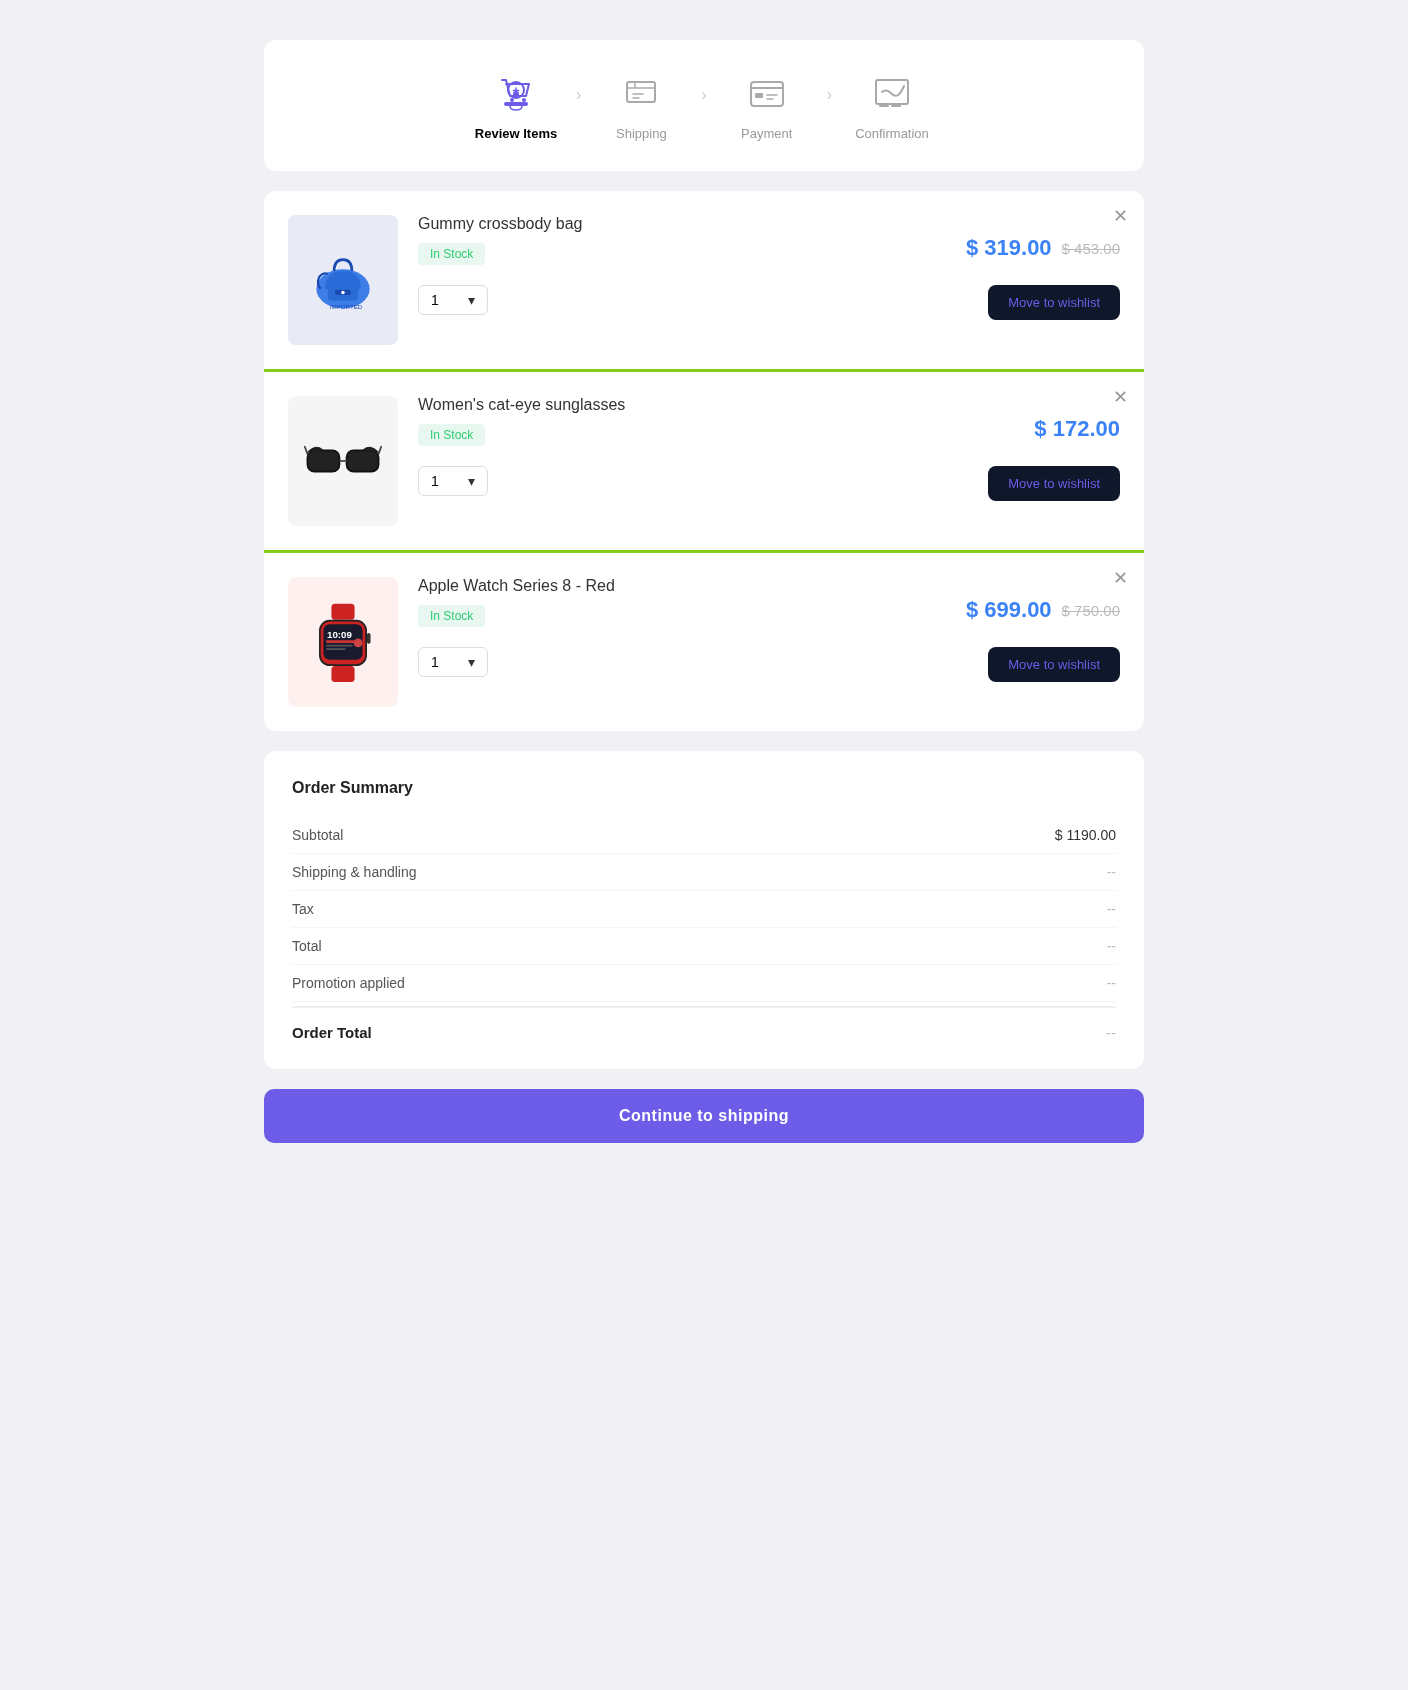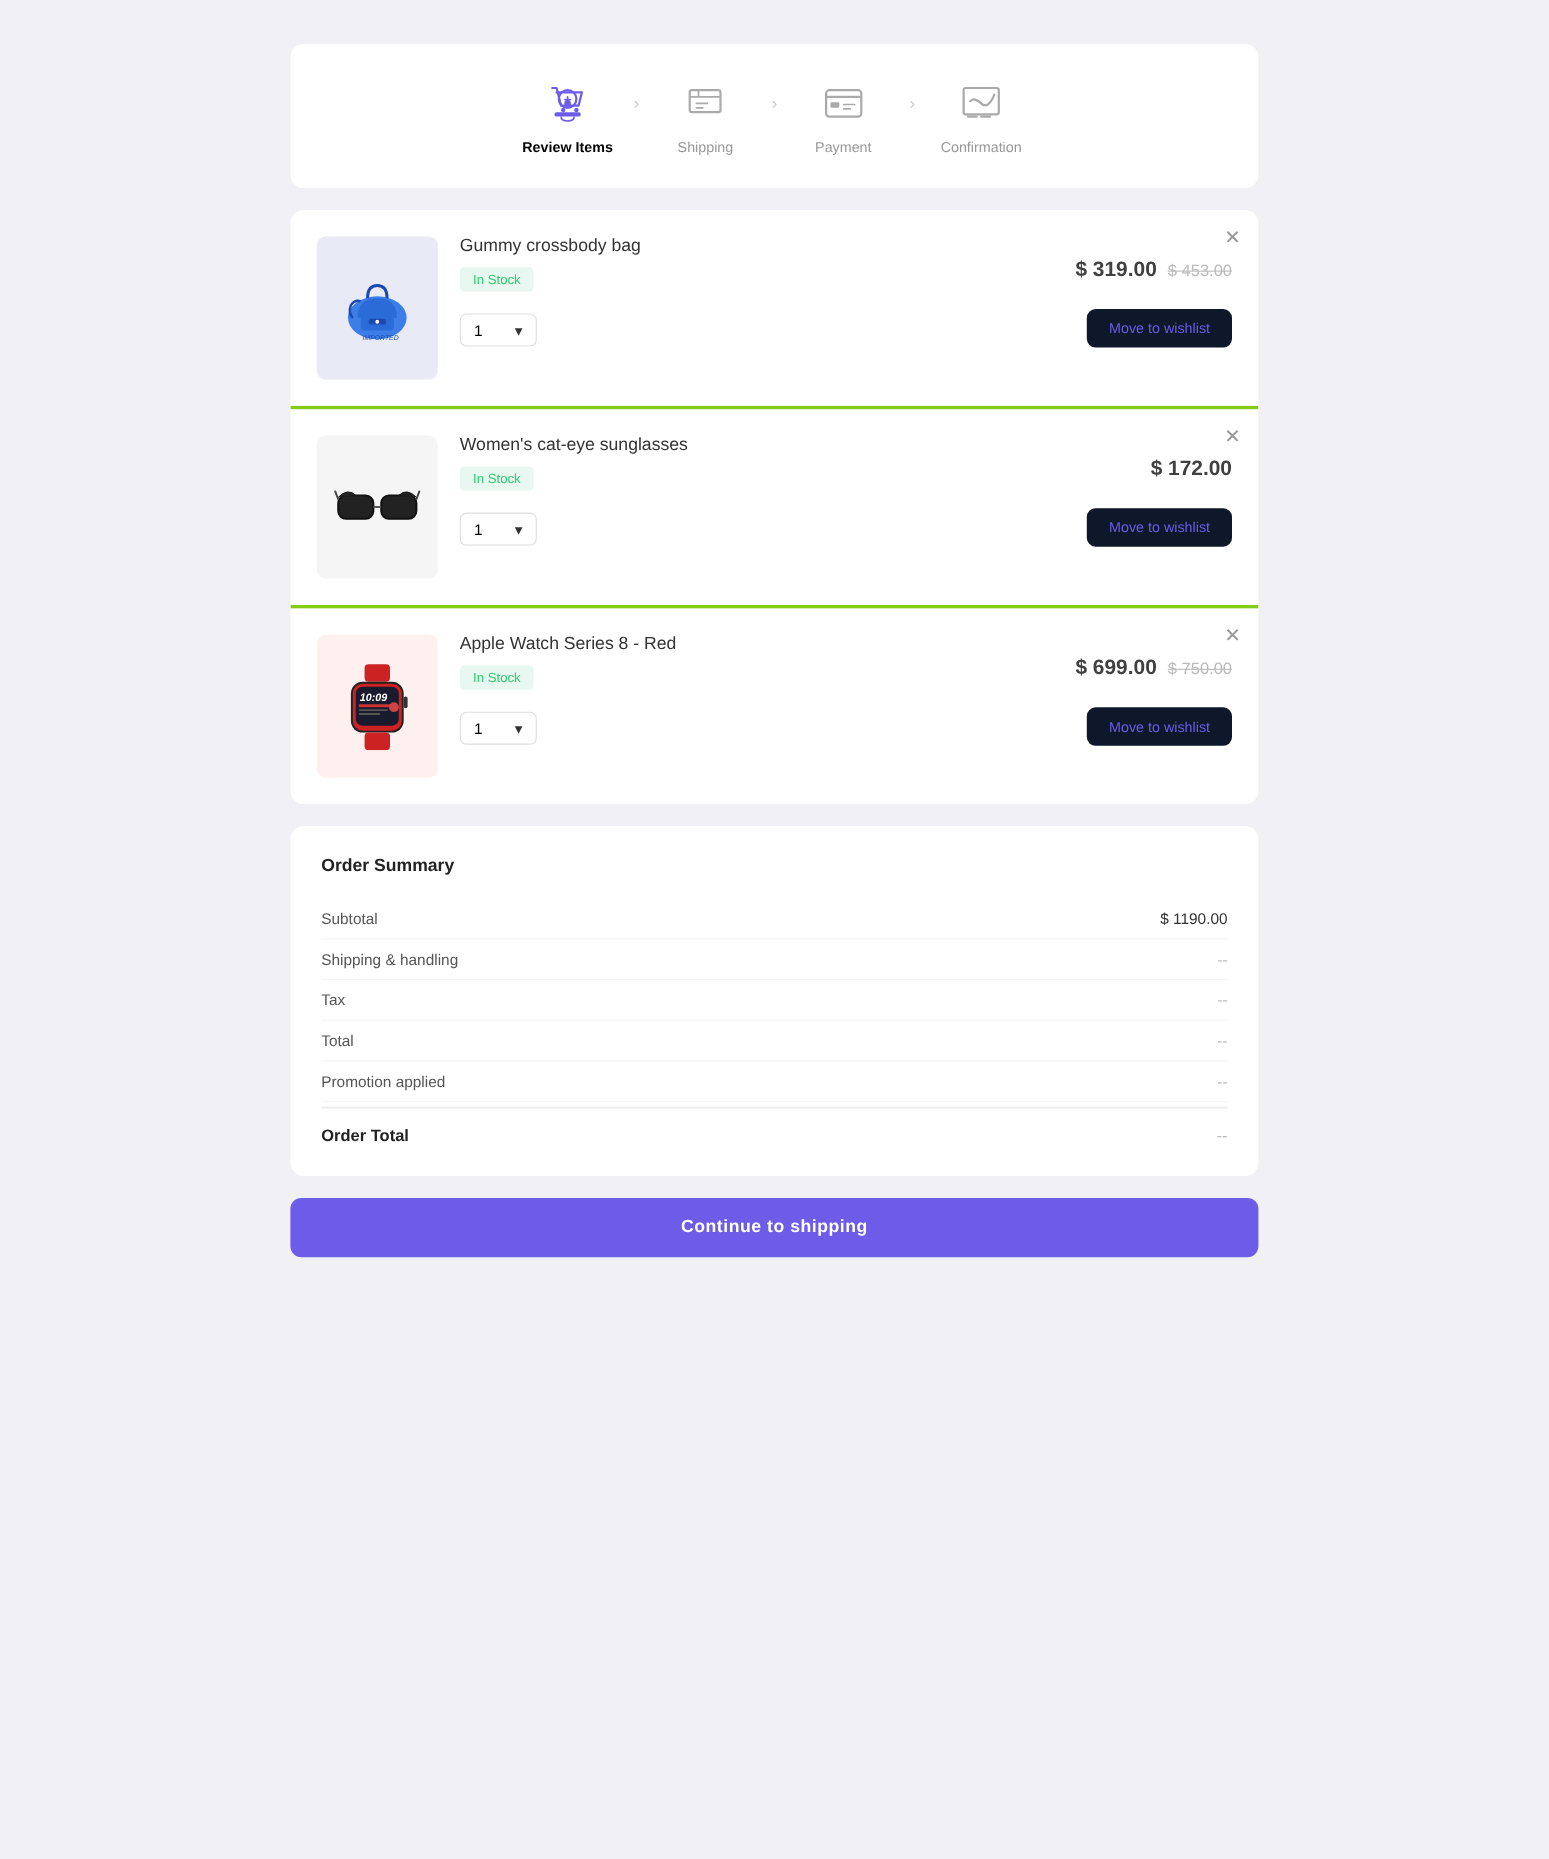--- a/index.html
+++ b/index.html
@@ -85,21 +85,20 @@
       width: 110px;
       height: 130px;
       border-radius: 8px;
       overflow: hidden;
       flex-shrink: 0;
       background: #f5f5f5;
       display: flex;
       align-items: center;
       justify-content: center;
       margin-right: 20px;
-      font-style: italic;
     }
     .item-image svg {
       width: 80px;
       height: 80px;
     }
     
     .bag-img {
       background: #e8eaf6;
     }
     .sunglass-img {
@@ -169,22 +168,22 @@
       font-size: 18px;
       line-height: 1;
     }
     .price-group {
       display: flex;
       align-items: center;
       gap: 10px;
       margin-top: 20px;
     }
     .price-current {
-      color: #404040;
-      font-size: 19px;
+      color: #3b82f6;
+      font-size: 22px;
       font-weight: 600;
     }
     .price-original {
       color: #bbb;
       font-size: 15px;
       text-decoration: line-through;
     }
     .wishlist-btn {
       margin-top: 24px;
       background: #0f172a;

